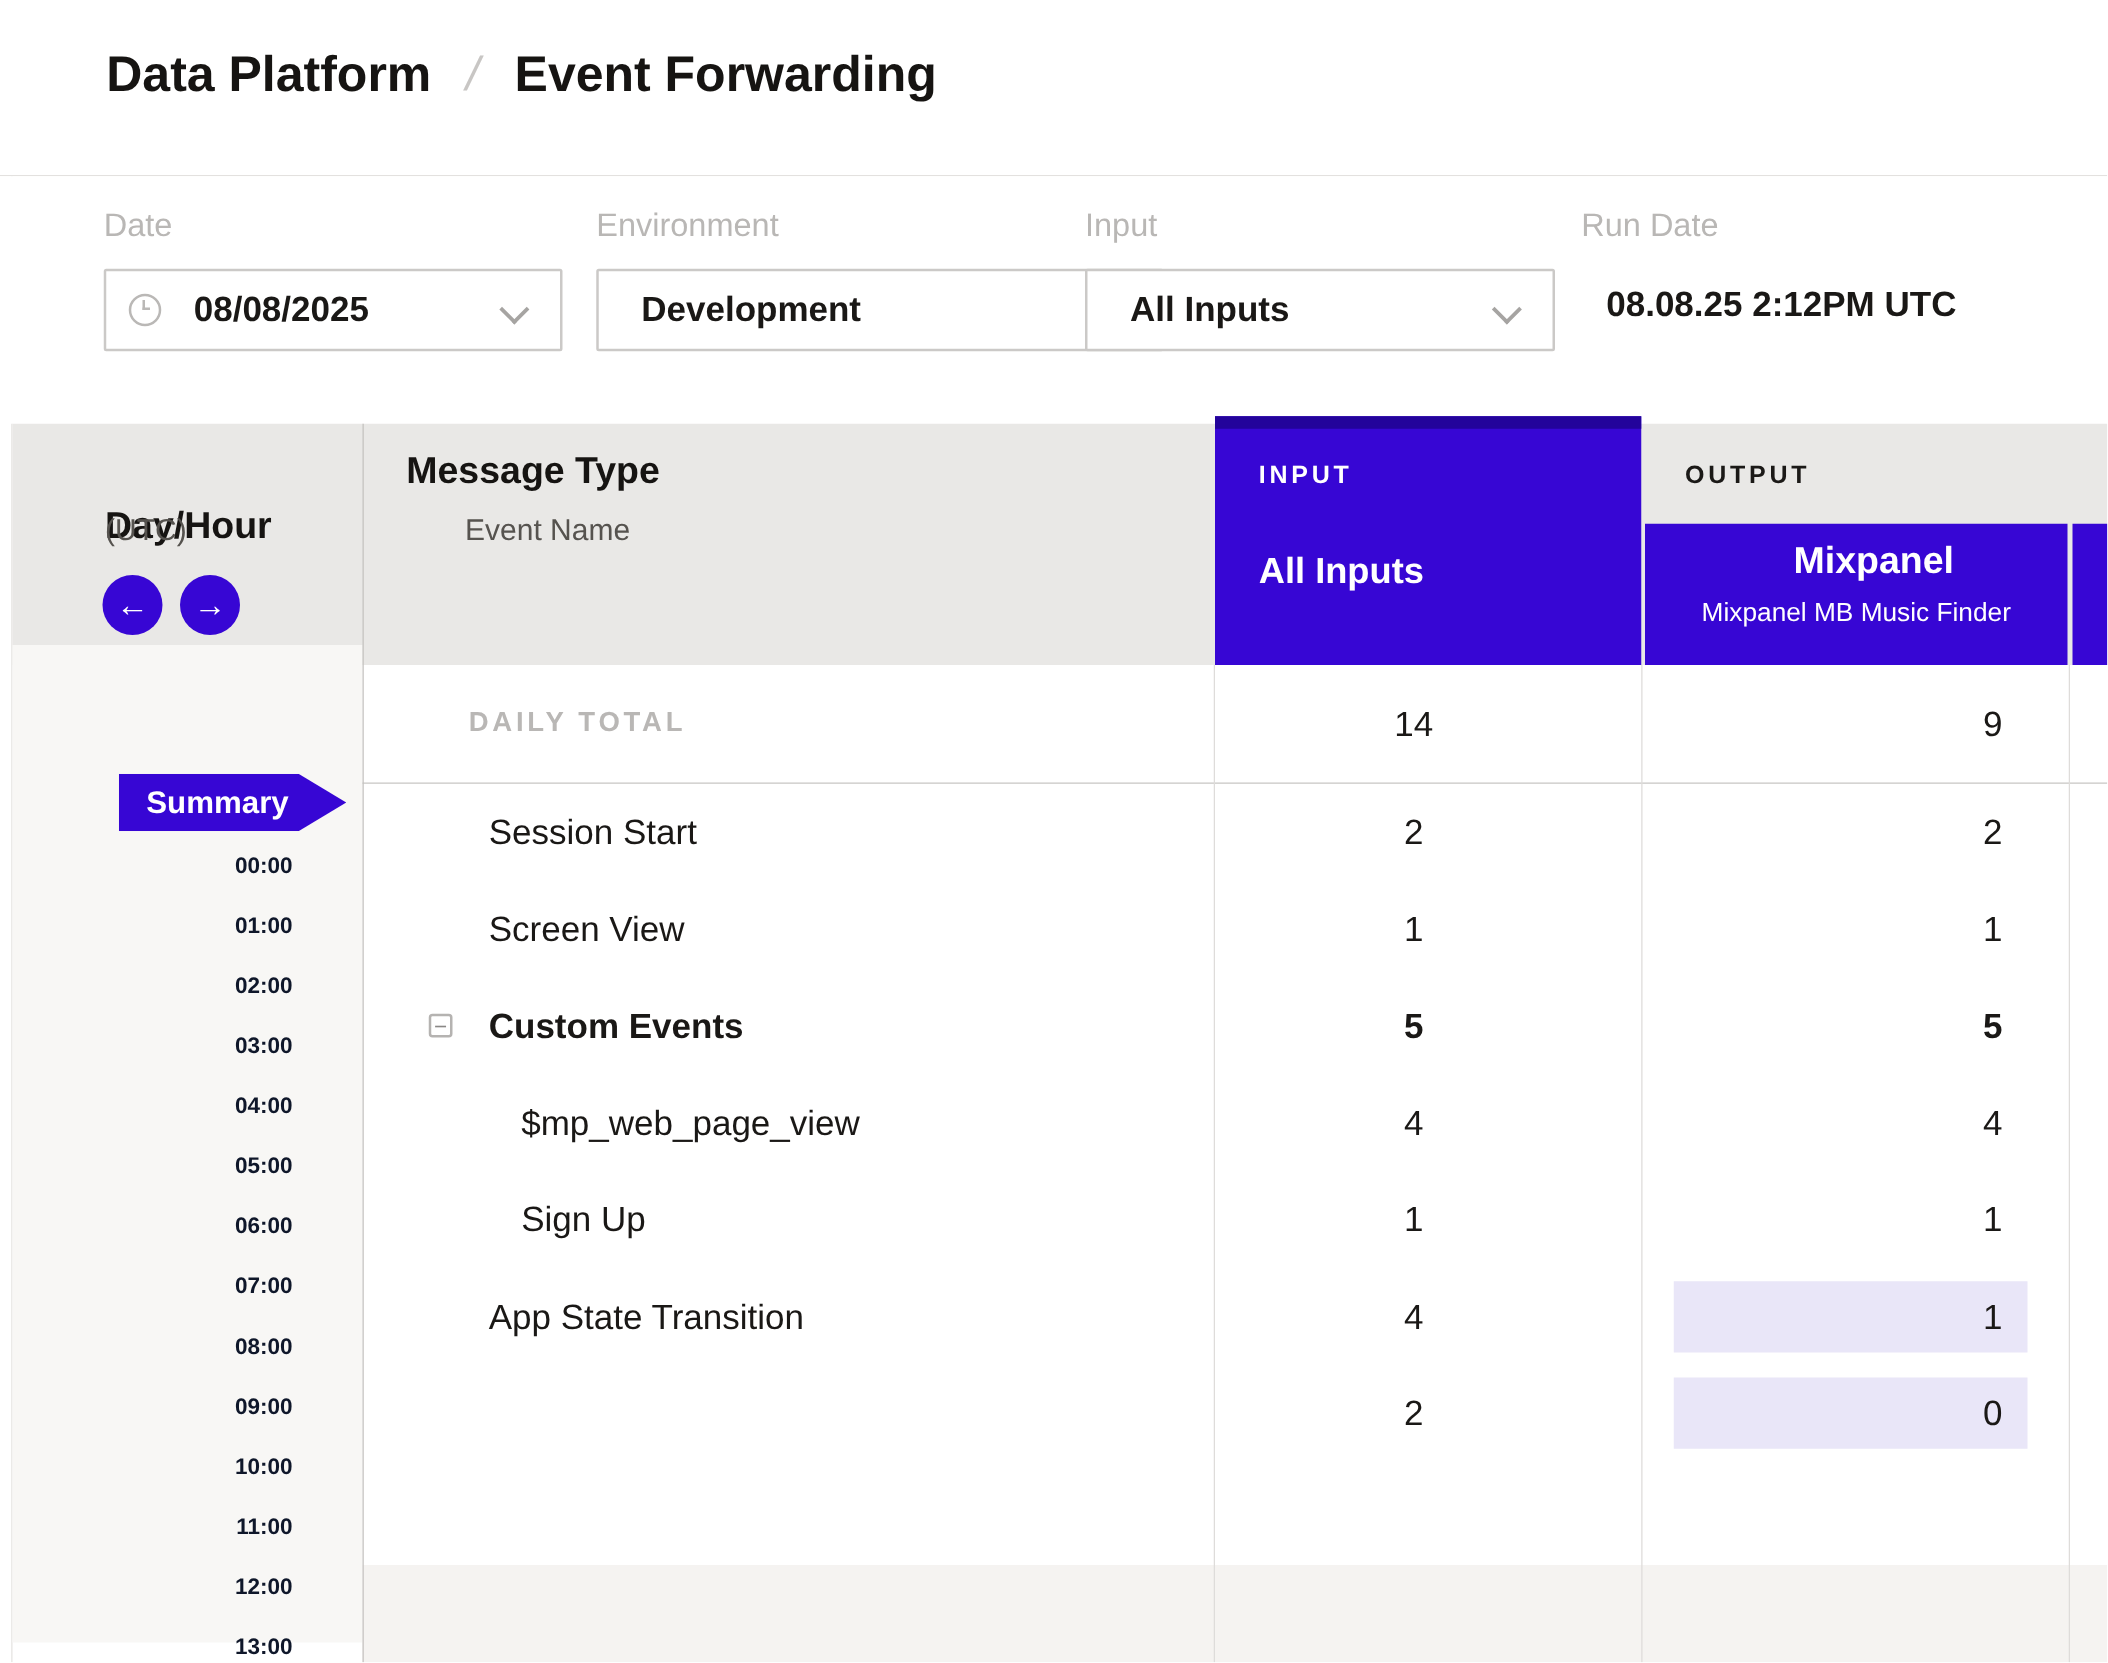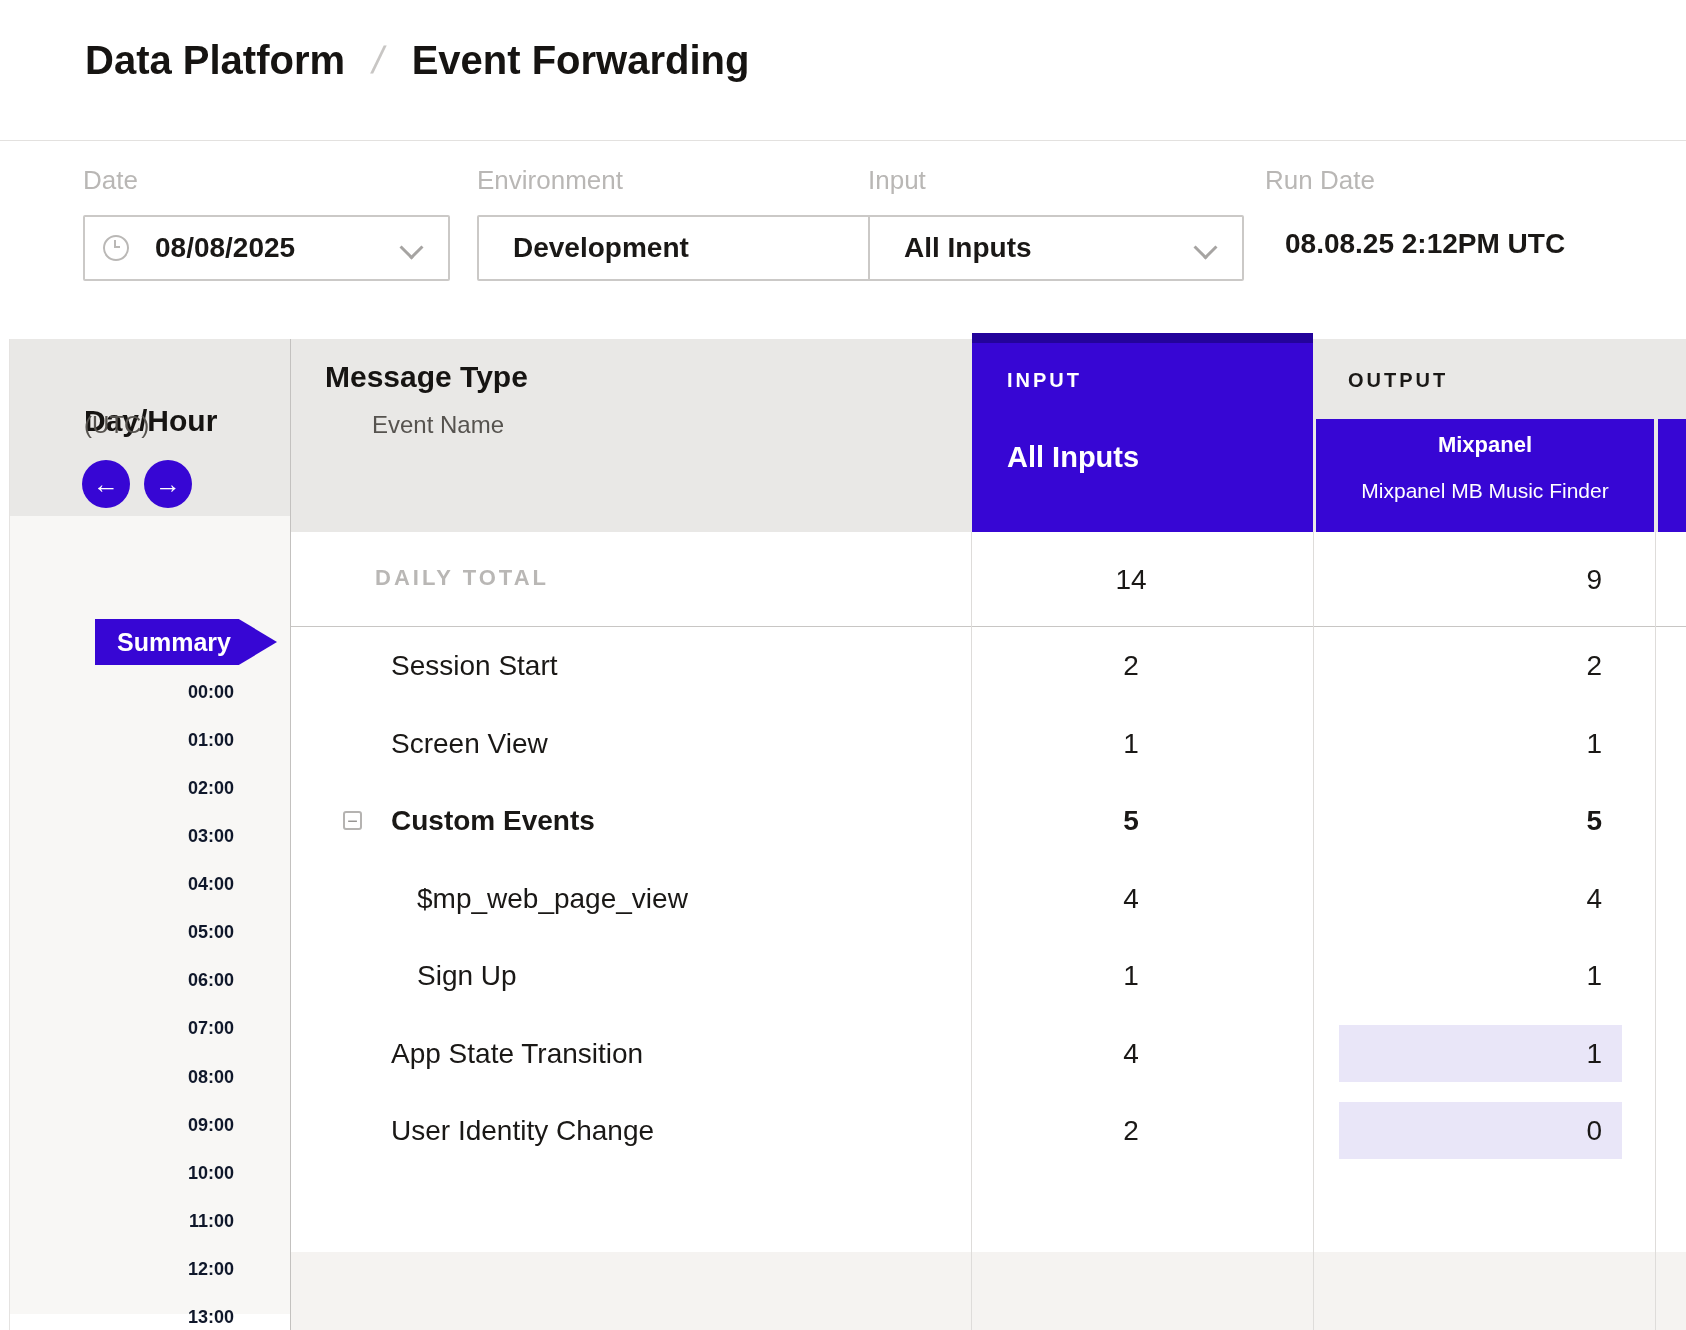--- a/index.html
+++ b/index.html
@@ -43,21 +43,21 @@
   .t-eventname{left:362px;}
   .nav-circle{position:absolute;top:121px;width:48px;height:48px;border-radius:50%;background:#3706d4;color:#fff;display:flex;align-items:center;justify-content:center;font-size:26px;cursor:pointer;}
   .nav-prev{left:72px;}
   .nav-next{left:134px;}
   .input-block{position:absolute;left:962px;top:-6px;width:341px;height:199px;background:#3706d4;cursor:pointer;}
   .input-block .top-strip{position:absolute;left:0;top:0;width:100%;height:10px;background:#23039b;}
   .sec-label{position:absolute;left:35px;top:36px;font-size:20px;font-weight:700;letter-spacing:3px;color:#fff;}
   .input-col-name{position:absolute;left:35px;top:108px;font-size:29px;font-weight:700;color:#fff;}
   .output-label{position:absolute;left:1338px;top:30px;font-size:20px;font-weight:700;letter-spacing:3px;color:#1b1917;}
   .mixpanel-block{position:absolute;left:1306px;top:80px;width:338px;height:113px;background:#3706d4;cursor:pointer;text-align:center;}
-  .mp-name{position:absolute;left:0;top:13px;width:100%;font-size:22px;font-weight:700;color:#fff;}
+  .mp-name{position:absolute;left:14px;top:13px;width:100%;font-size:30px;font-weight:700;color:#fff;}
   .mp-sub{position:absolute;left:0;top:60px;width:100%;font-size:21px;color:#fff;}
   .next-output-block{position:absolute;left:1648px;top:80px;width:28px;height:113px;background:#3706d4;}
   
   .sidebar{position:absolute;left:10px;top:516px;width:280px;height:798px;background:#f8f7f5;}
   .summary-tag{position:absolute;left:85px;top:103px;width:182px;height:46px;background:#3706d4;
     clip-path:polygon(0 0,79% 0,100% 50%,79% 100%,0 100%);
     color:#fff;font-size:25px;font-weight:700;line-height:46px;text-align:center;
     padding-right:24px;box-sizing:border-box;cursor:pointer;}
   .hour{position:absolute;left:80px;width:144px;height:30px;line-height:30px;text-align:right;
     font-size:18px;font-weight:700;color:#0f172a;cursor:pointer;
@@ -208,21 +208,20 @@
     <span class="name">Sign Up</span>
     <div class="val val-in">1</div>
     <div class="val val-out">1</div>
   </div>
   <div class="erow" style="--r:5">
     <span class="name">App State Transition</span>
     <div class="val val-in">4</div>
     <div class="hl-box">1</div>
   </div>
   <div class="erow" style="--r:6">
-    <span class="name">User Identity Change</span>
     <div class="val val-in">2</div>
     <div class="hl-box">0</div>
   </div>
 
   <div class="bottom-band"></div>
   <div class="divider-v dv-sidebar"></div>
   <div class="col-line cl-1"></div>
   <div class="col-line cl-2"></div>
   <div class="col-line cl-3"></div>
 

